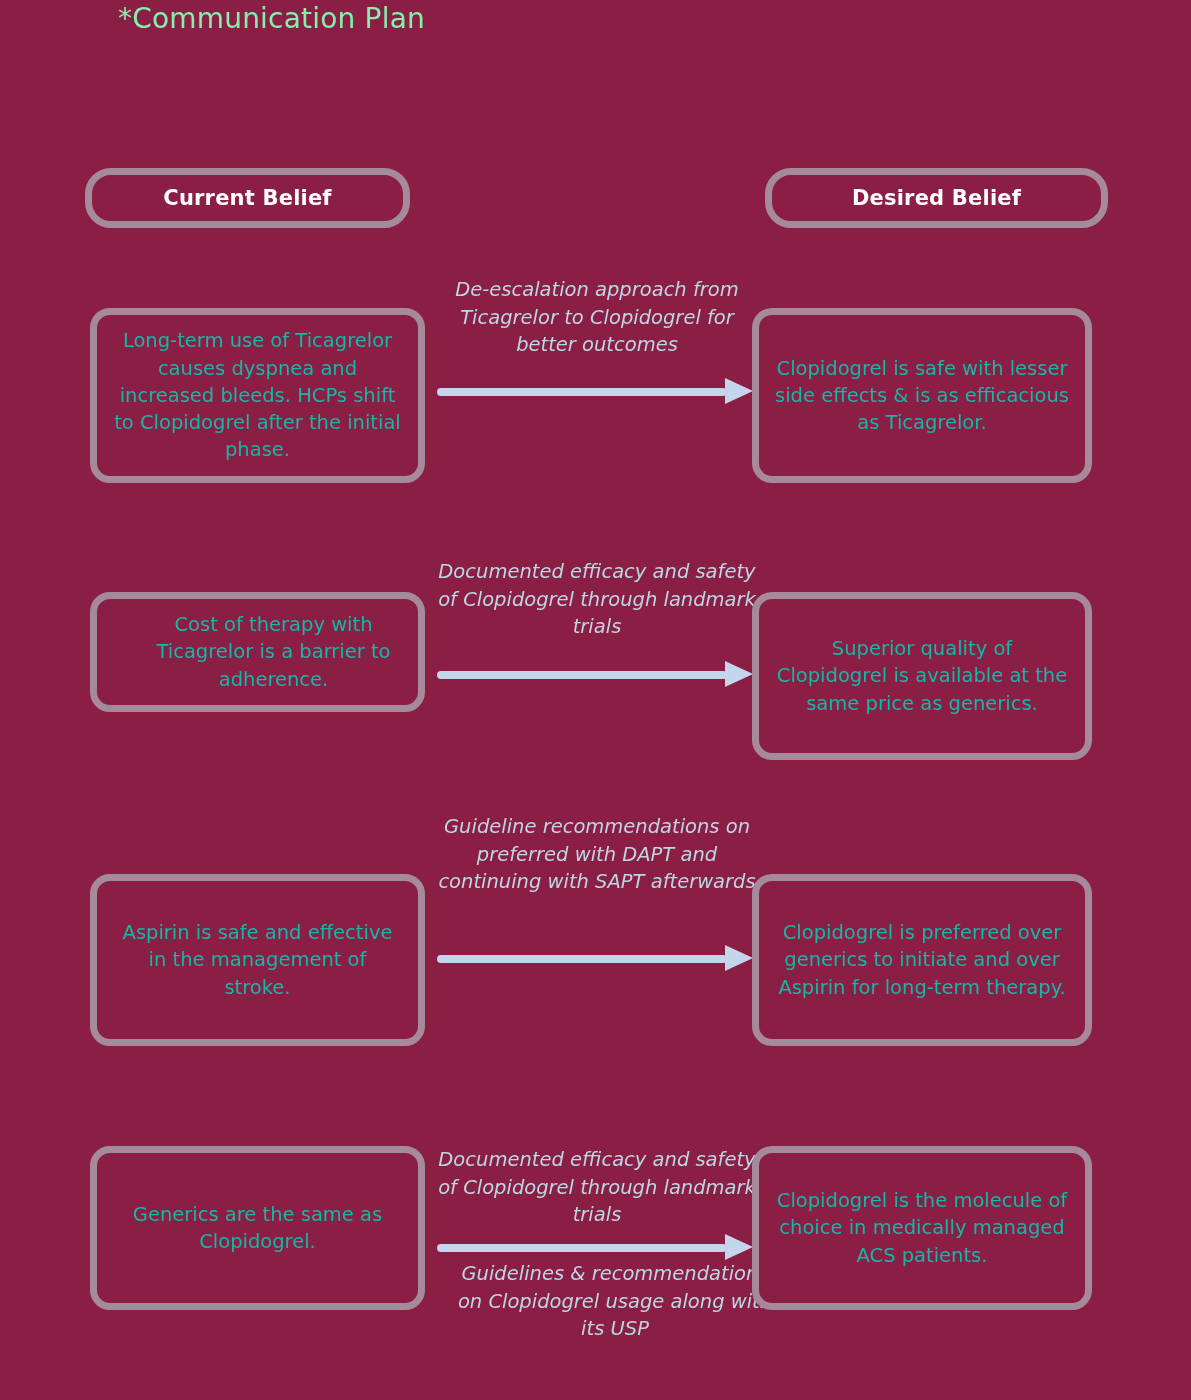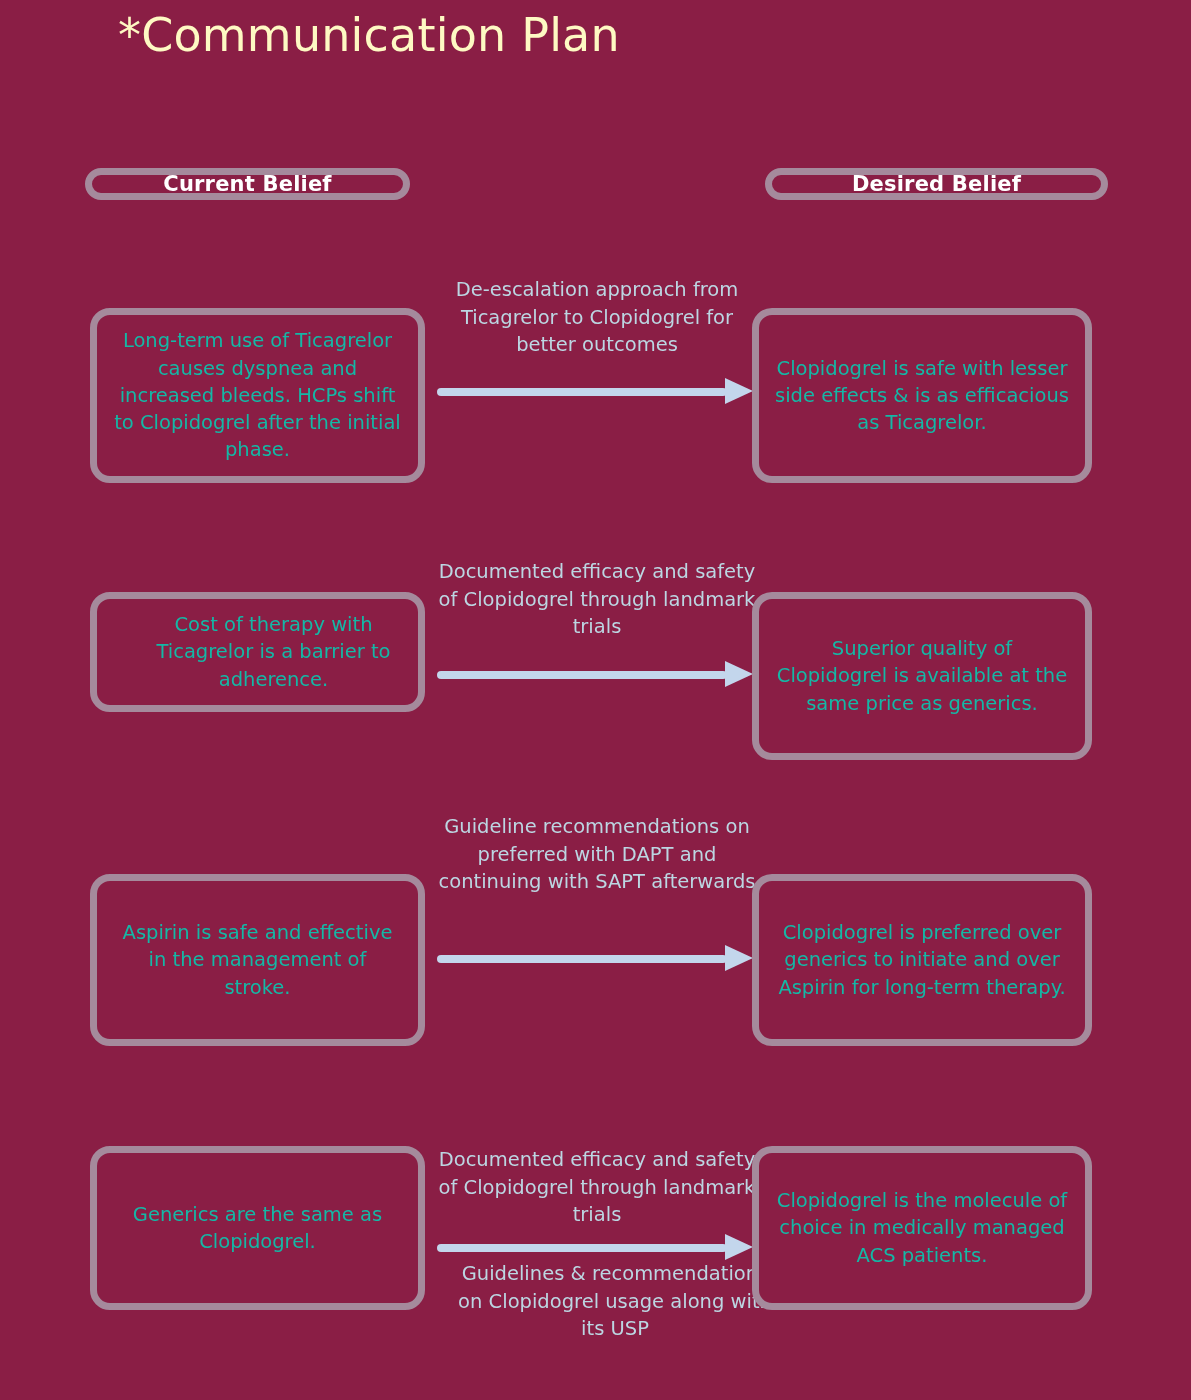--- a/index.html
+++ b/index.html
@@ -13,33 +13,33 @@
     font-family: "DejaVu Sans", "Liberation Sans", sans-serif;
     color: #f2eef0;
     overflow: hidden;
     position: relative;
   }
 
   
   .page-title {
     position: absolute;
     left: 118px;
-    top: 8px;
-    font-size: 46px;
+    top: 2px;
+    font-size: 28px;
     font-weight: 400;
-    color: #fef9c3;
+    color: #86efac;
     letter-spacing: 0.2px;
     white-space: nowrap;
   }
 
   
   .col-header {
     position: absolute;
     top: 168px;
-    height: 32px;
+    height: 60px;
     border: 7px solid #a58a9c;
     border-radius: 26px;
     background: #8a1e45;
     display: flex;
     align-items: center;
     justify-content: center;
     box-sizing: border-box;
   }
   .col-header span {
     font-size: 21px;
@@ -88,20 +88,21 @@
   }
   .arrow-label {
     position: absolute;
     left: 0;
     width: 320px;
     text-align: center;
     font-size: 19.5px;
     line-height: 1.42;
     color: #bcd6e2;
     white-space: pre-line;
+    font-style: italic;
   }
   .arrow-line {
     position: absolute;
     left: 0;
     height: 13px;
     width: 320px;
   }
   .arrow-line .shaft {
     position: absolute;
     left: 0;

